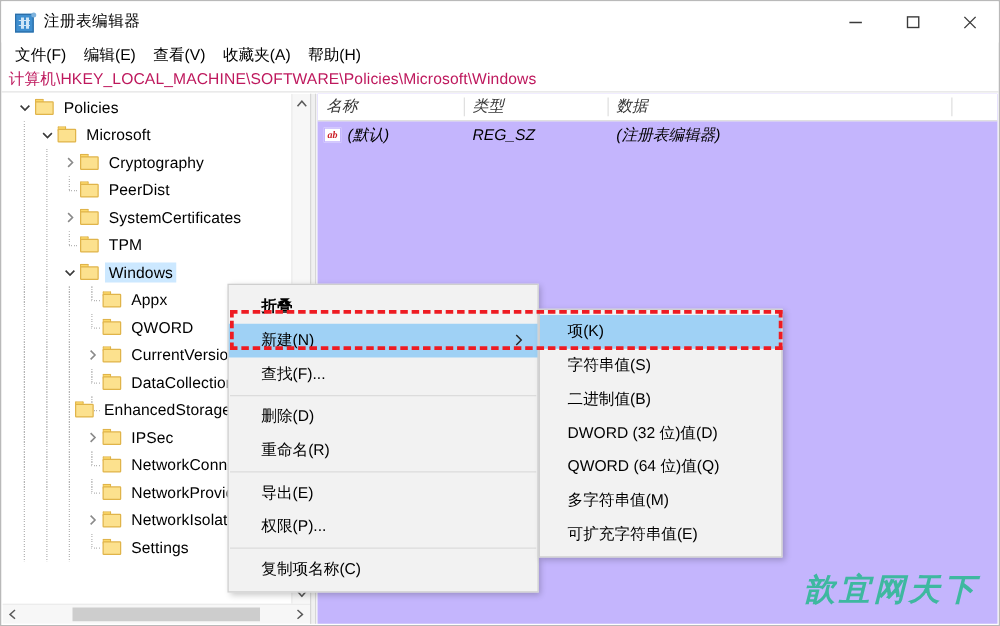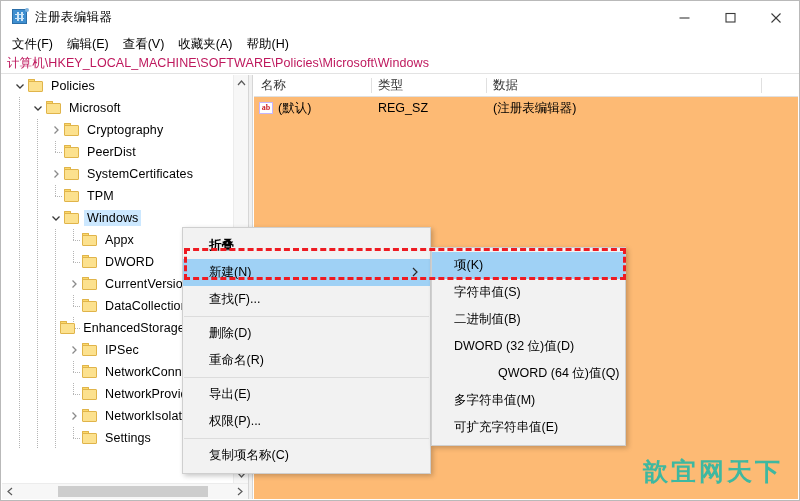--- a/index.html
+++ b/index.html
@@ -8,21 +8,21 @@
     background:#ffffff;
     font-family:"Liberation Sans","DejaVu Sans",sans-serif;
     font-size:12.5px;color:#000;
     -webkit-font-smoothing:antialiased;
   }
   #app{position:relative;width:800px;height:501px;background:#fff;
        border:1px solid #b9b9b9;box-sizing:border-box;overflow:hidden;}
 
   
   .titlebar{position:absolute;left:0;top:0;width:100%;height:33px;background:#fff;}
-  .title-left{position:absolute;left:11px;top:8px;display:flex;align-items:flex-start;gap:8px;}
+  .title-left{position:absolute;left:11px;top:8px;display:flex;align-items:flex-end;gap:8px;}
   .app-icon{position:relative;width:15px;height:15px;background:#3f8fd0;
             border:1px solid #2b6ea8;box-sizing:border-box;}
   .app-icon::before{content:"";position:absolute;left:2px;top:2px;right:2px;bottom:2px;
     background:
       linear-gradient(to right,transparent 0 2px,#cfe6f7 2px 4px,transparent 4px 6px,#cfe6f7 6px 8px,transparent 8px),
       linear-gradient(to bottom,transparent 0 2px,#cfe6f7 2px 3px,transparent 3px 6px,#cfe6f7 6px 7px,transparent 7px);
   }
   .app-icon::after{content:"";position:absolute;right:-3px;top:-2px;width:4px;height:4px;
     background:#7fb3dd;border-radius:50%;}
   .title-text{font-size:12.5px;color:#000;letter-spacing:.4px;}
@@ -42,21 +42,21 @@
            border-bottom:1px solid #e3e3e3;box-sizing:border-box;
            display:flex;align-items:center;padding-left:6px;}
   .addrtext{font-size:12.5px;color:#be185d;white-space:nowrap;letter-spacing:.1px;}
 
   
   .pane-tree{position:absolute;left:1px;top:74px;width:246px;bottom:1px;
              background:#fff;overflow:hidden;}
   .tree-clip{position:absolute;left:0;top:0;right:15px;bottom:16px;overflow:hidden;}
   .splitter{position:absolute;left:247px;top:74px;width:5px;bottom:1px;background:#f0f0f0;
             border-left:1px solid #d6d6d6;border-right:1px solid #d6d6d6;box-sizing:border-box;}
-  .pane-list{position:absolute;left:253px;top:74px;right:1px;bottom:1px;background:#fdba74;overflow:hidden;}
+  .pane-list{position:absolute;left:253px;top:74px;right:1px;bottom:1px;background:#c4b5fd;overflow:hidden;font-style:italic;}
 
   
   .trow{position:relative;height:22px;display:flex;align-items:center;white-space:nowrap;}
   .tlabel{font-size:12.5px;color:#000;padding:1px 3px;letter-spacing:.1px;}
   .trow.sel .tlabel{background:#cce8ff;}
   .tw{display:inline-block;}
   .chev{width:16px;height:22px;display:flex;align-items:center;justify-content:center;}
   .chev svg{display:block;}
   .folder{width:16px;height:14px;position:relative;margin-right:4px;flex:0 0 auto;}
   .folder .fb{position:absolute;left:0;top:2px;width:15px;height:11px;background:#fce18e;
@@ -108,21 +108,21 @@
   .sub{position:absolute;background:#f2f2f2;border:1px solid #cfcfcf;
        box-shadow:2px 2px 5px rgba(0,0,0,.22);box-sizing:border-box;}
 
   
   .redbox{position:absolute;border:3px dashed #ee1b22;box-sizing:border-box;
           pointer-events:none;}
 
   
   .wm{position:absolute;right:16px;bottom:12px;font-size:25px;font-weight:bold;
       color:#3eb8a0;letter-spacing:3px;white-space:nowrap;
-      font-family:"DejaVu Sans","Liberation Sans",sans-serif;}
+      font-family:"DejaVu Sans","Liberation Sans",sans-serif;font-style:italic;}
 </style>
 </head>
 <body>
 
 <div id="app">
 
   <div class="titlebar">
     <div class="title-left">
       <div class="app-icon"></div>
       <div class="title-text">注册表编辑器</div>
@@ -278,21 +278,21 @@
           <div class="guide" style="left: 35px;"></div>
           <div class="guide" style="left: 53px;"></div>
           <div class="elbow" style="left: 71px;"></div>
           <div class="elbow-h" style="left: 71px;"></div>
           <div class="tw" style="width: 64px; height: 1px;"></div>
           <div class="chev"></div>
           <div class="folder">
             <div class="ft"></div>
             <div class="fb"></div>
           </div>
-          <span class="tlabel">DWORD</span>
+          <span class="tlabel">QWORD</span>
         </div>
         <div class="trow">
           <div class="guide" style="left: 17px;"></div>
           <div class="guide" style="left: 35px;"></div>
           <div class="guide" style="left: 53px;"></div>
           <div class="tw" style="width: 64px; height: 1px;"></div>
           <div class="chev">
             <svg width="10" height="10" viewBox="0 0 10 10">
               <polyline points="3.5,1.5 7,5 3.5,8.5" fill="none" stroke="#8a8a8a" stroke-width="1.3"></polyline>
             </svg>
@@ -498,21 +498,21 @@
       </div>
       <div class="citem" style="padding-left: 22px;">
         <span>字符串值(S)</span>
       </div>
       <div class="citem" style="padding-left: 22px;">
         <span>二进制值(B)</span>
       </div>
       <div class="citem" style="padding-left: 22px;">
         <span>DWORD (32 位)值(D)</span>
       </div>
-      <div class="citem" style="padding-left: 22px; margin-left: 44px;">
+      <div class="citem" style="padding-left: 22px;">
         <span>QWORD (64 位)值(Q)</span>
       </div>
       <div class="citem" style="padding-left: 22px;">
         <span>多字符串值(M)</span>
       </div>
       <div class="citem" style="padding-left: 22px;">
         <span>可扩充字符串值(E)</span>
       </div>
     </div>
 

